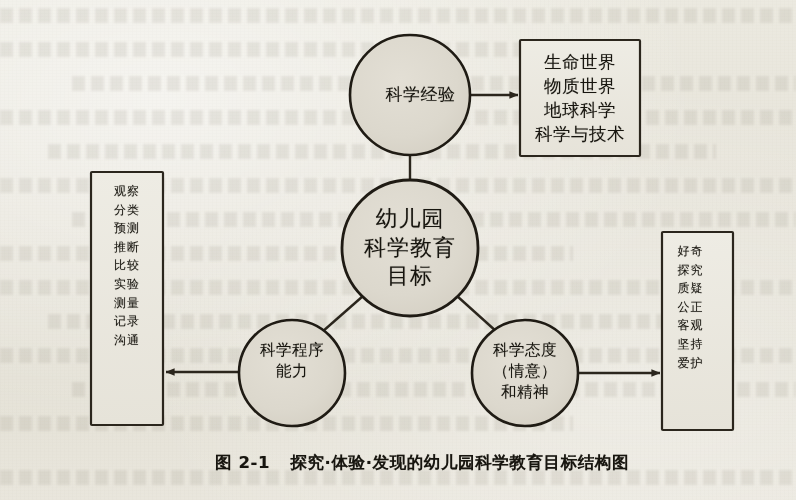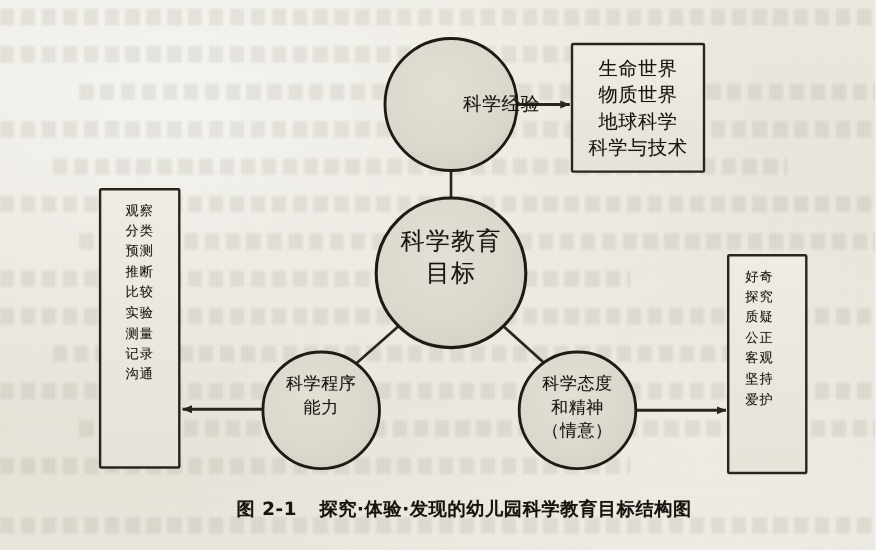--- a/index.html
+++ b/index.html
@@ -161,38 +161,39 @@
 
     <circle cx="410" cy="95" r="60" fill="url(#circFill)" stroke="#1f1b14" stroke-width="2.6"></circle>
 
     <circle cx="410" cy="248" r="68" fill="url(#circFill)" stroke="#1f1b14" stroke-width="2.8"></circle>
 
     <circle cx="292" cy="373" r="53" fill="url(#circFill)" stroke="#1f1b14" stroke-width="2.6"></circle>
 
     <circle cx="525" cy="373" r="53" fill="url(#circFill)" stroke="#1f1b14" stroke-width="2.6"></circle>
   </svg>
 
-  <div class="node-label circle-label" style="left:350px; top:84px; width:141px;text-align:right;">
+  <div class="node-label circle-label" style="left:350px; top:84px; width:141px;">
     <span class="ln">科学经验</span>
   </div>
 
   <div class="node-label circle-label center" style="left:335px; top:205px; width:150px;">
+    <span class="ln">幼儿园</span>
     <span class="ln">科学教育</span>
     <span class="ln">目标</span>
   </div>
 
   <div class="node-label circle-label small" style="left:224px; top:340px; width:136px;">
     <span class="ln">科学程序</span>
     <span class="ln">能力</span>
   </div>
 
   <div class="node-label circle-label small" style="left:457px; top:340px; width:136px;">
     <span class="ln">科学态度</span>
+    <span class="ln">（情意）</span>
     <span class="ln">和精神</span>
-    <span class="ln">（情意）</span>
   </div>
 
   <div class="node-label box-label" style="left:520px; top:50px; width:120px;">
     <span class="ln">生命世界</span>
     <span class="ln">物质世界</span>
     <span class="ln">地球科学</span>
     <span class="ln">科学与技术</span>
   </div>
 
   <div class="node-label box-label vertical-list" style="left:91px; top:182px; width:72px;">

